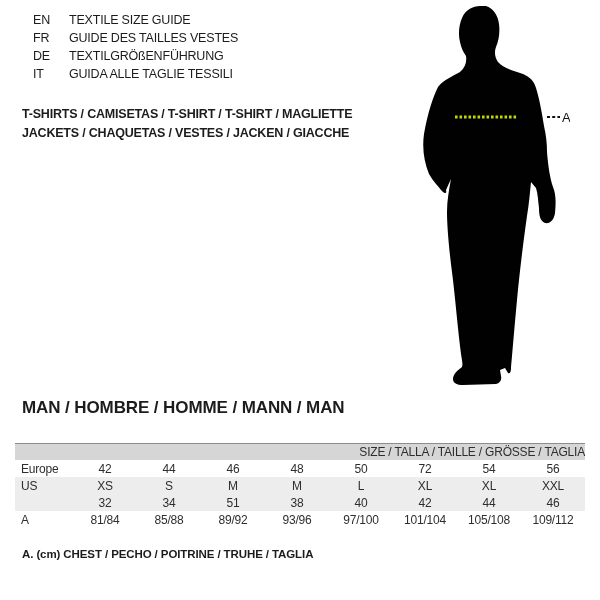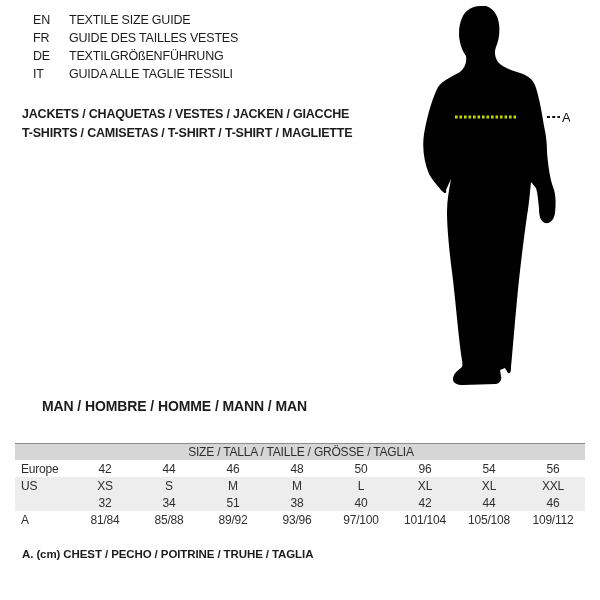--- a/index.html
+++ b/index.html
@@ -13,29 +13,29 @@
             letter-spacing:-0.2px;white-space:nowrap;}
   .lang-code{display:inline-block;width:36px;}
   
   .garment-block{position:absolute;left:22px;top:105px;font-size:12.5px;
                  font-weight:700;line-height:19px;letter-spacing:-0.2px;white-space:nowrap;}
   
   .figure{position:absolute;left:410px;top:2px;width:160px;height:393px;}
   .figure svg{display:block;}
   .measure-label{font-family:"Liberation Sans",sans-serif;font-size:13px;fill:#111;}
   
-  .section-title{position:absolute;left:22px;top:398px;font-size:14px;
-                 font-weight:700;letter-spacing:-0.1px;white-space:nowrap;margin-left:20px;}
+  .section-title{position:absolute;left:22px;top:398px;font-size:17px;
+                 font-weight:700;letter-spacing:-0.1px;white-space:nowrap;}
   
   .size-table{position:absolute;left:15px;top:443px;width:570px;
               border-collapse:collapse;table-layout:fixed;font-size:12px;color:#2e2e2e;}
   .size-table td{height:17px;padding:0;text-align:center;vertical-align:middle;
                  font-weight:400;letter-spacing:-0.2px;white-space:nowrap;}
   .size-table td.lbl{text-align:left;padding-left:6px;margin-left:13px;}
-  .size-table tr.thead td{text-align:center;padding-left:2px;height:16px;
+  .size-table tr.thead td{text-align:right;padding-left:2px;height:16px;
                           border-top:1px solid #8c8c8c;}
   col.c-label{width:58px;}
   
   .footnote{position:absolute;left:22px;top:548px;font-size:11.5px;
             font-weight:700;letter-spacing:-0.1px;white-space:nowrap;}
 </style>
 </head>
 <body>
 
 <div class="canvas">
@@ -49,22 +49,22 @@
     </div>
     <div class="lang-row">
       <span class="lang-code">DE</span><span>TEXTILGRÖßENFÜHRUNG</span>
     </div>
     <div class="lang-row">
       <span class="lang-code">IT</span><span>GUIDA ALLE TAGLIE TESSILI</span>
     </div>
   </section>
 
   <section class="garment-block">
+    <div>T-SHIRTS / CAMISETAS / T-SHIRT / T-SHIRT / MAGLIETTE</div>
     <div>JACKETS / CHAQUETAS / VESTES / JACKEN / GIACCHE</div>
-    <div>T-SHIRTS / CAMISETAS / T-SHIRT / T-SHIRT / MAGLIETTE</div>
   </section>
 
   <div class="figure">
     <svg width="160" height="393" viewBox="0 0 160 393" xmlns="http://www.w3.org/2000/svg">
       <path d="M 70 4
            C 63 4 55 8 52 16
            C 49 23 48 32 50 40
            C 51 45 53 50 56 54
            C 57 60 55 66 50 70
            C 43 74 33 78 28 85
@@ -127,21 +127,21 @@
       <tr class="thead">
         <td colspan="9" style="background-color: rgb(214, 214, 214);">SIZE / TALLA / TAILLE / GRÖSSE / TAGLIA</td>
       </tr>
       <tr>
         <td class="lbl">Europe</td>
         <td>42</td>
         <td>44</td>
         <td>46</td>
         <td>48</td>
         <td>50</td>
-        <td>96</td>
+        <td>72</td>
         <td>54</td>
         <td>56</td>
       </tr>
       <tr style="background-color: rgb(237, 237, 237);">
         <td class="lbl">US</td>
         <td>XS</td>
         <td>S</td>
         <td>M</td>
         <td>M</td>
         <td>L</td>

